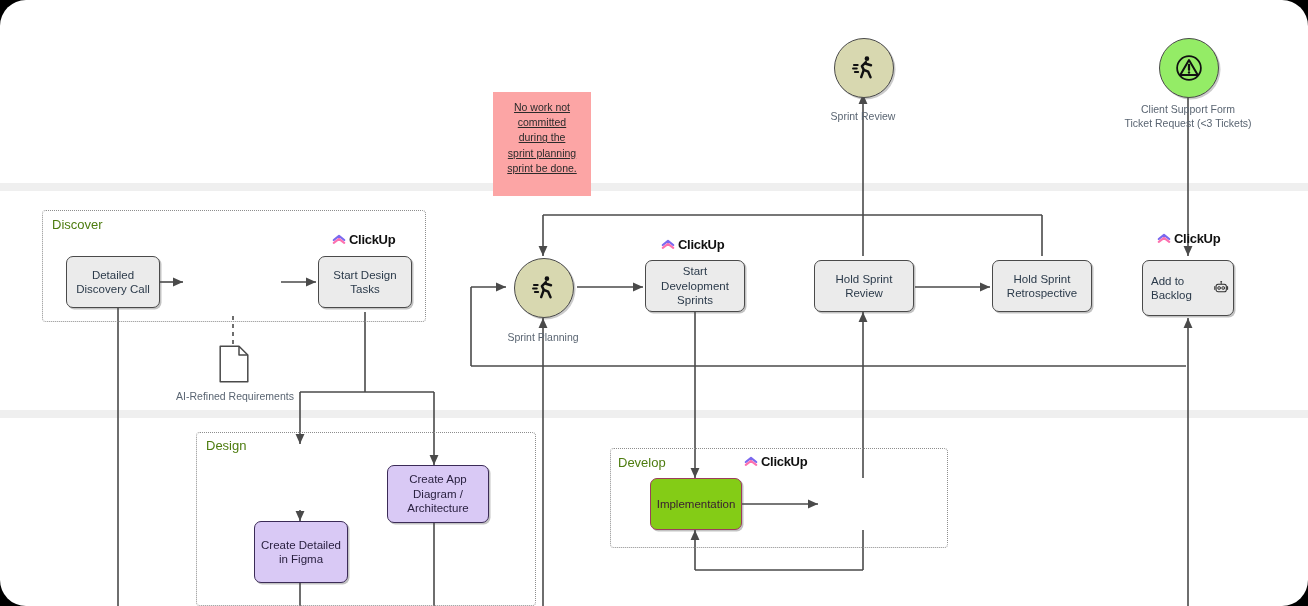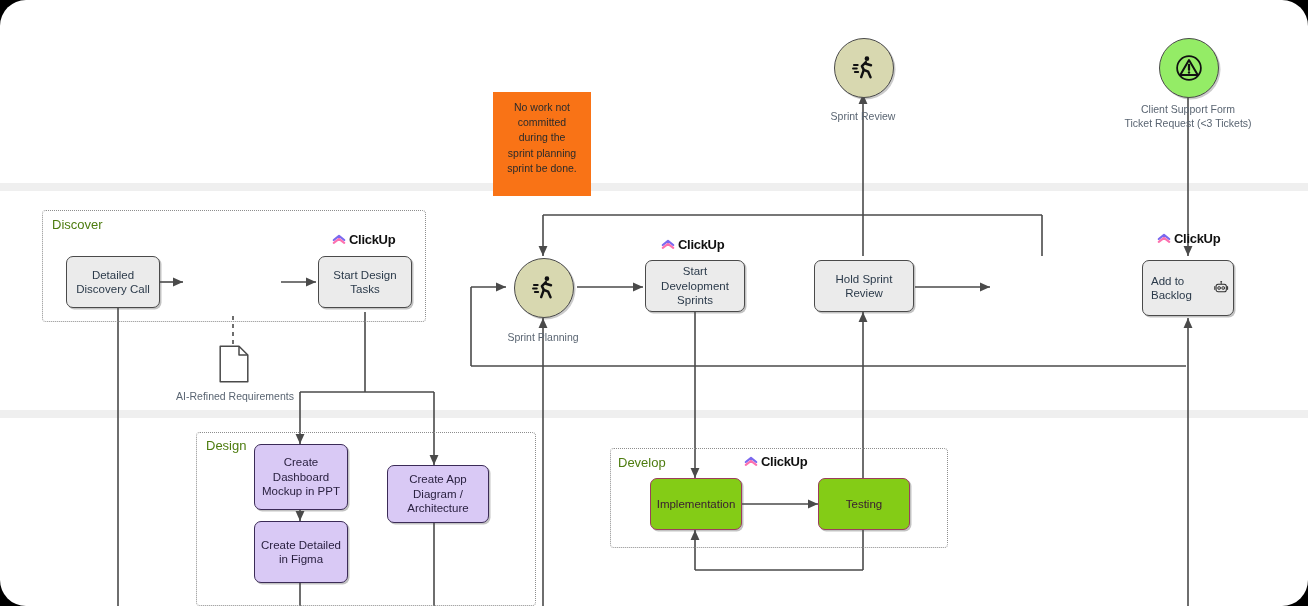--- a/index.html
+++ b/index.html
@@ -13,22 +13,22 @@
   .n-gray{background:#ebebeb;}
   .n-purple{background:#d9c9f5;border-color:#3b2b57;color:#2a2140;}
   .n-pink{background:#84cc16;border-color:#9c3d5c;color:#3b2030;}
   .circle{position:absolute;border-radius:50%;display:flex;align-items:center;justify-content:center;
           box-shadow:1.5px 1.5px 0 rgba(80,80,80,.3);}
   .c-olive{background:#d8d8b0;border:1.6px solid #4a4a4a;}
   .c-green{background:#94ec66;border:1.6px solid #4a4a4a;}
   .cap{position:absolute;text-align:center;font-size:10.5px;color:#5a6572;line-height:1.3;}
   .group{position:absolute;box-sizing:border-box;border:1.4px dotted #8d8d8d;border-radius:4px;background:transparent;}
   .group-title{position:absolute;font-size:13px;color:#4d7c0f;background:transparent;}
-  .note{position:absolute;background:#f97316;color:#2b2b2b;font-size:10.5px;line-height:1.45;
-        text-align:center;padding:8px 6px;box-sizing:border-box;}
+  .note{position:absolute;background:#fca5a5;color:#2b2b2b;font-size:10.5px;line-height:1.45;
+        text-align:center;padding:8px 6px;box-sizing:border-box;text-decoration:underline;}
   .logo{position:absolute;display:flex;align-items:center;gap:3px;}
   .logo-txt{font-size:13px;font-weight:bold;color:#111;letter-spacing:-.3px;}
   svg.wires{position:absolute;left:0;top:0;width:1308px;height:606px;pointer-events:none;}
   .docico{position:absolute;}
 </style>
 </head>
 <body>
 
 <div id="canvas">
 
@@ -144,54 +144,51 @@
   </div>
 
   <div class="node n-gray" style="left:645px;top:260px;width:100px;height:52px">
     <span>Start Development Sprints</span>
   </div>
 
   <div class="node n-gray" style="left:814px;top:260px;width:100px;height:52px">
     <span>Hold Sprint Review</span>
   </div>
 
+  <div class="node n-gray" style="left:992px;top:260px;width:100px;height:52px">
+    <span>Hold Sprint Retrospective</span>
+  </div>
 
   <div class="node n-gray" style="left:1142px;top:260px;width:92px;height:56px;justify-content:flex-start;padding-left:8px;gap:4px">
     <span style="text-align:left">Add to Backlog</span>
     <svg width="22" height="20" viewBox="0 0 24 24">
       <circle cx="12" cy="3" r="1.4" fill="#2b2b2b"></circle>
       <path d="M12 4.4 V6.4" stroke="#2b2b2b" stroke-width="1.3"></path>
       <rect x="4.5" y="6.4" width="15" height="11" rx="3" fill="none" stroke="#2b2b2b" stroke-width="1.5"></rect>
       <circle cx="9" cy="12" r="2.1" fill="none" stroke="#2b2b2b" stroke-width="1.3"></circle>
       <circle cx="15" cy="12" r="2.1" fill="none" stroke="#2b2b2b" stroke-width="1.3"></circle>
       <circle cx="9" cy="12" r="0.8" fill="#2b2b2b"></circle>
       <circle cx="15" cy="12" r="0.8" fill="#2b2b2b"></circle>
       <path d="M2.6 10 V14 M21.4 10 V14" stroke="#2b2b2b" stroke-width="1.5" stroke-linecap="round"></path>
     </svg>
   </div>
 
-  <div class="node n-purple" style="left:254px;top:444px;width:94px;height:66px">
-    <span>Create Dashboard Mockup in PPT</span>
-  </div>
 
   <div class="node n-purple" style="left:254px;top:521px;width:94px;height:62px">
     <span>Create Detailed in Figma</span>
   </div>
 
   <div class="node n-purple" style="left:387px;top:465px;width:102px;height:58px">
     <span>Create App Diagram / Architecture</span>
   </div>
 
   <div class="node n-pink" style="left:650px;top:478px;width:92px;height:52px">
     <span>Implementation</span>
   </div>
 
-  <div class="node n-pink" style="left:818px;top:478px;width:92px;height:52px">
-    <span>Testing</span>
-  </div>
 
   <div class="circle c-olive" style="left:834px;top:38px;width:58px;height:58px">
     <svg width="28" height="28" viewBox="0 0 24 24">
       <circle cx="14.5" cy="4" r="2" fill="#111"></circle>
       <path d="M13.6 7 L10.2 10.4 L11.8 13.6 L9.6 19.8" fill="none" stroke="#111" stroke-width="2.1" stroke-linecap="round" stroke-linejoin="round"></path>
       <path d="M11.8 13.6 L15.6 15.2 L17.6 20" fill="none" stroke="#111" stroke-width="2.1" stroke-linecap="round" stroke-linejoin="round"></path>
       <path d="M13.6 8.4 L18 9.6" fill="none" stroke="#111" stroke-width="2.1" stroke-linecap="round"></path>
       <path d="M3.4 9.4 H6.6 M2.6 12.4 H5.8 M4.2 15.4 H7" stroke="#111" stroke-width="1.7" stroke-linecap="round"></path>
     </svg>
   </div>

